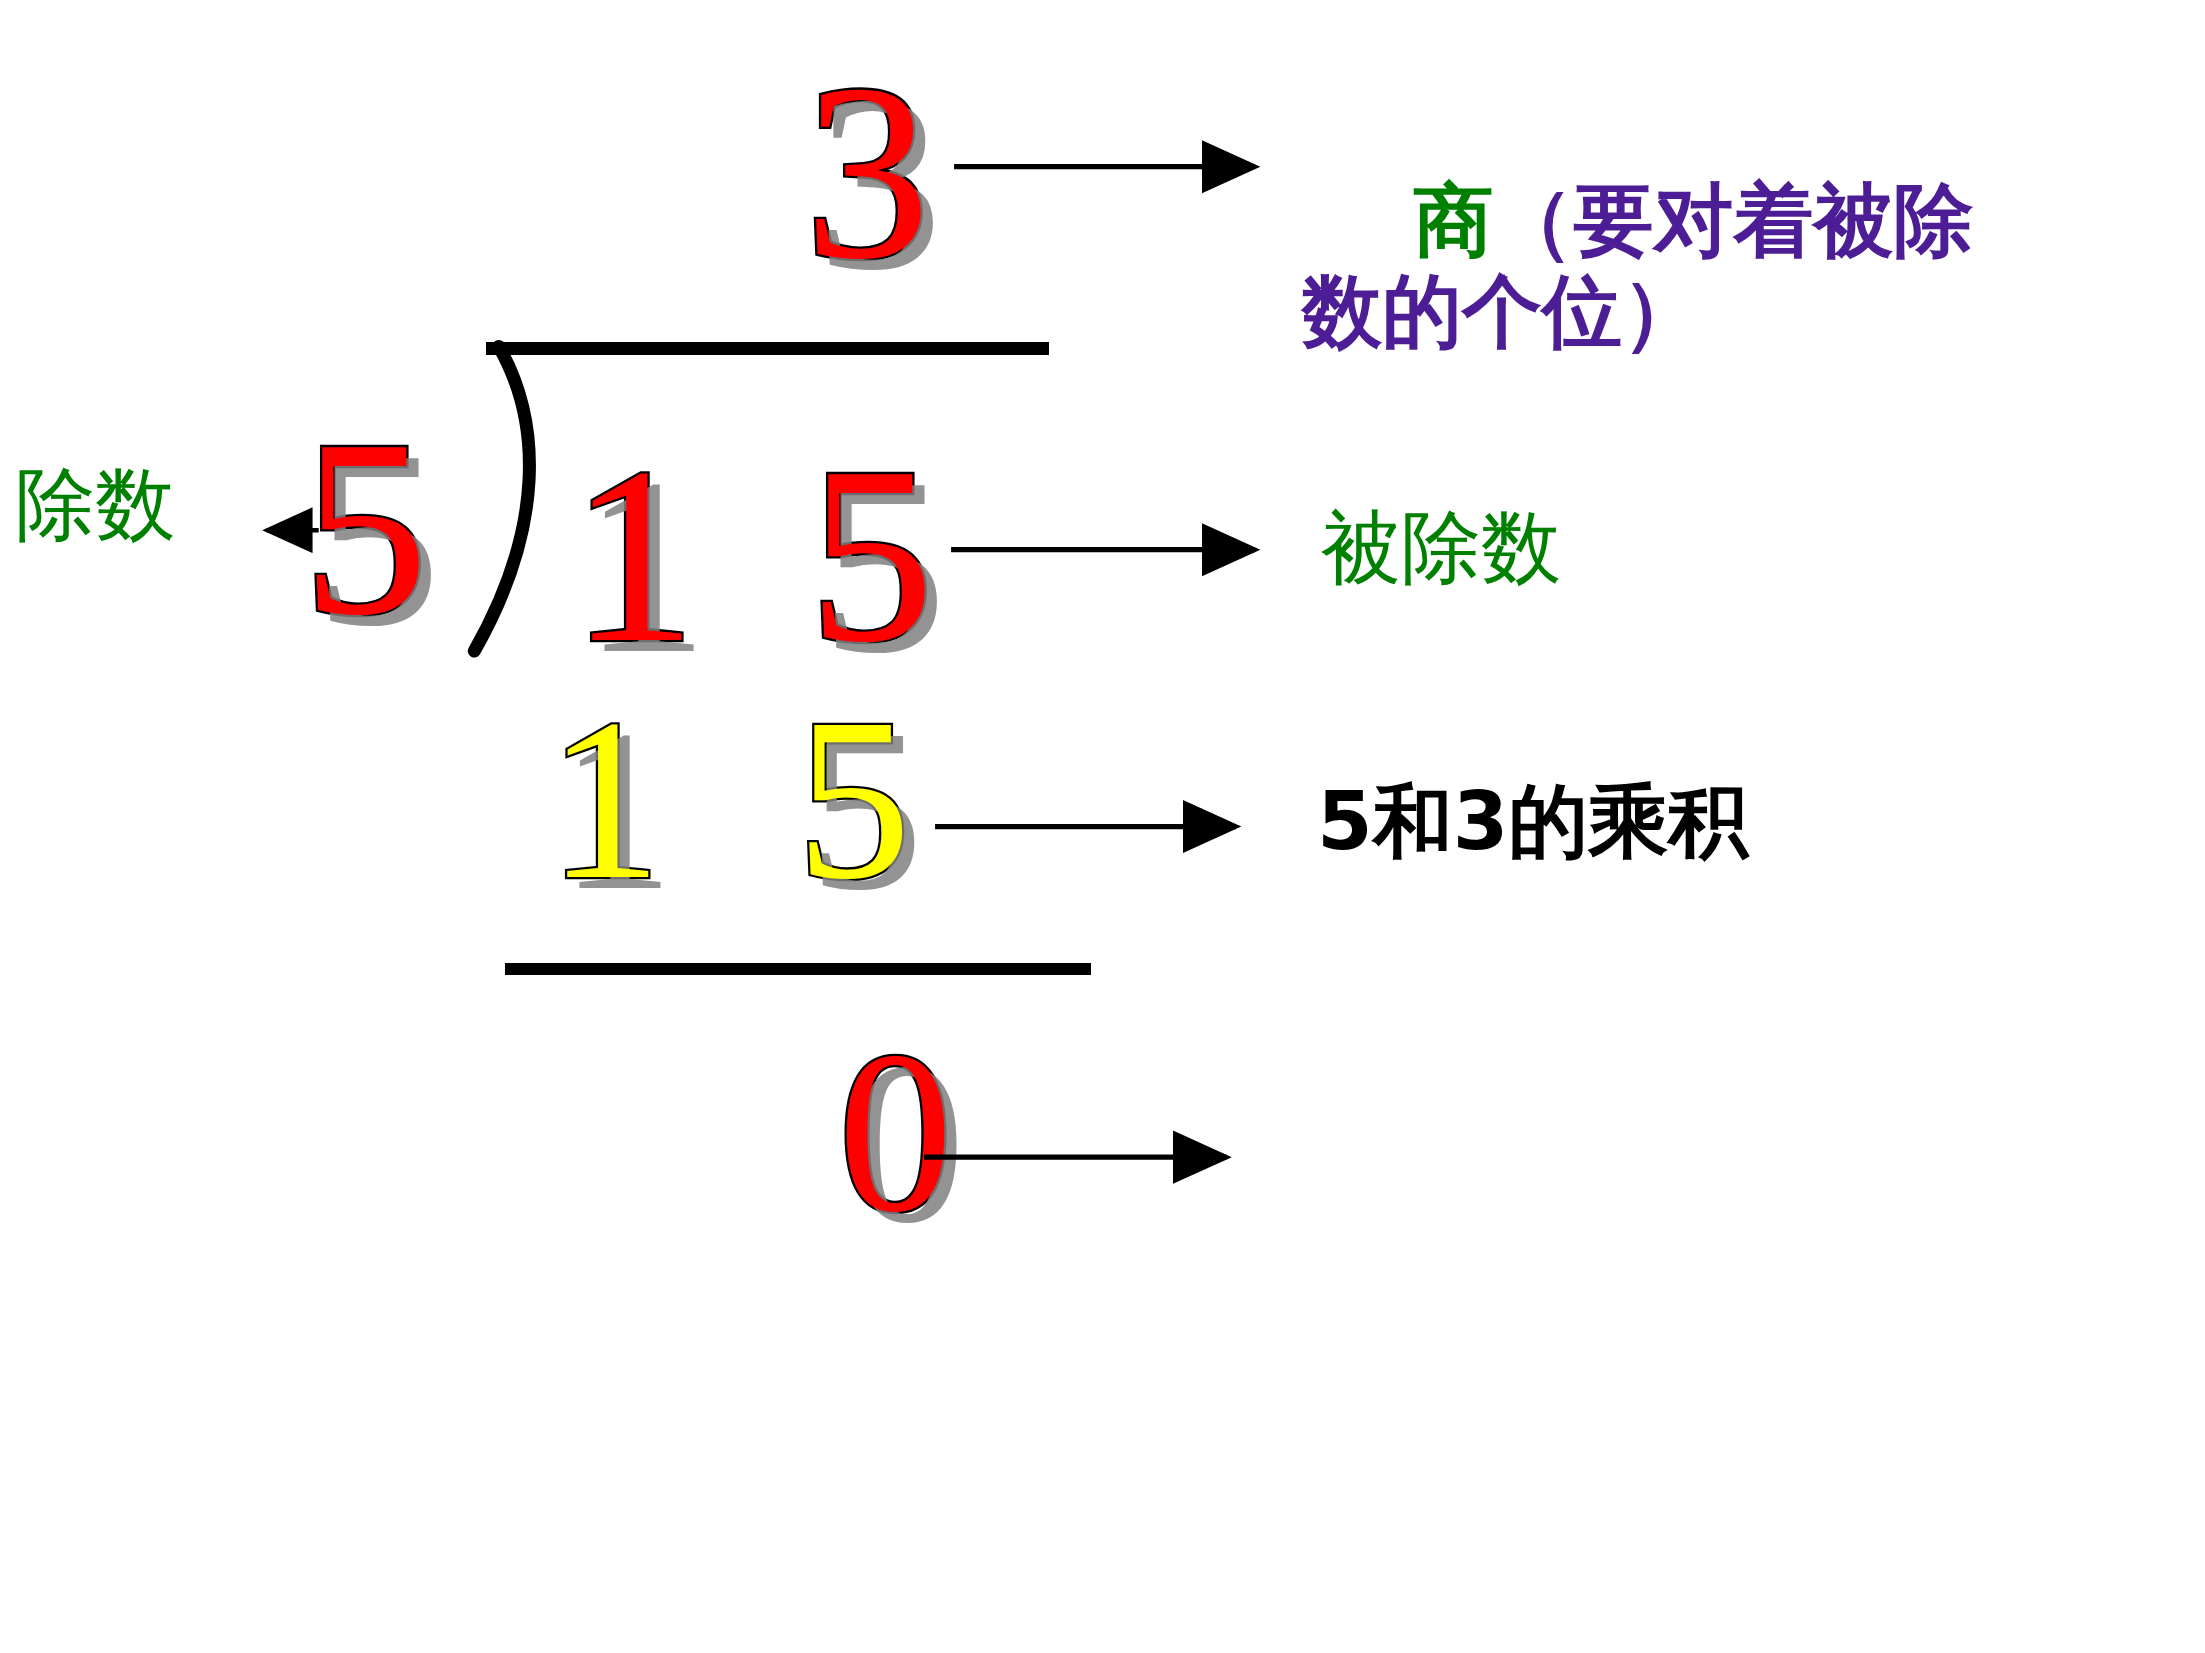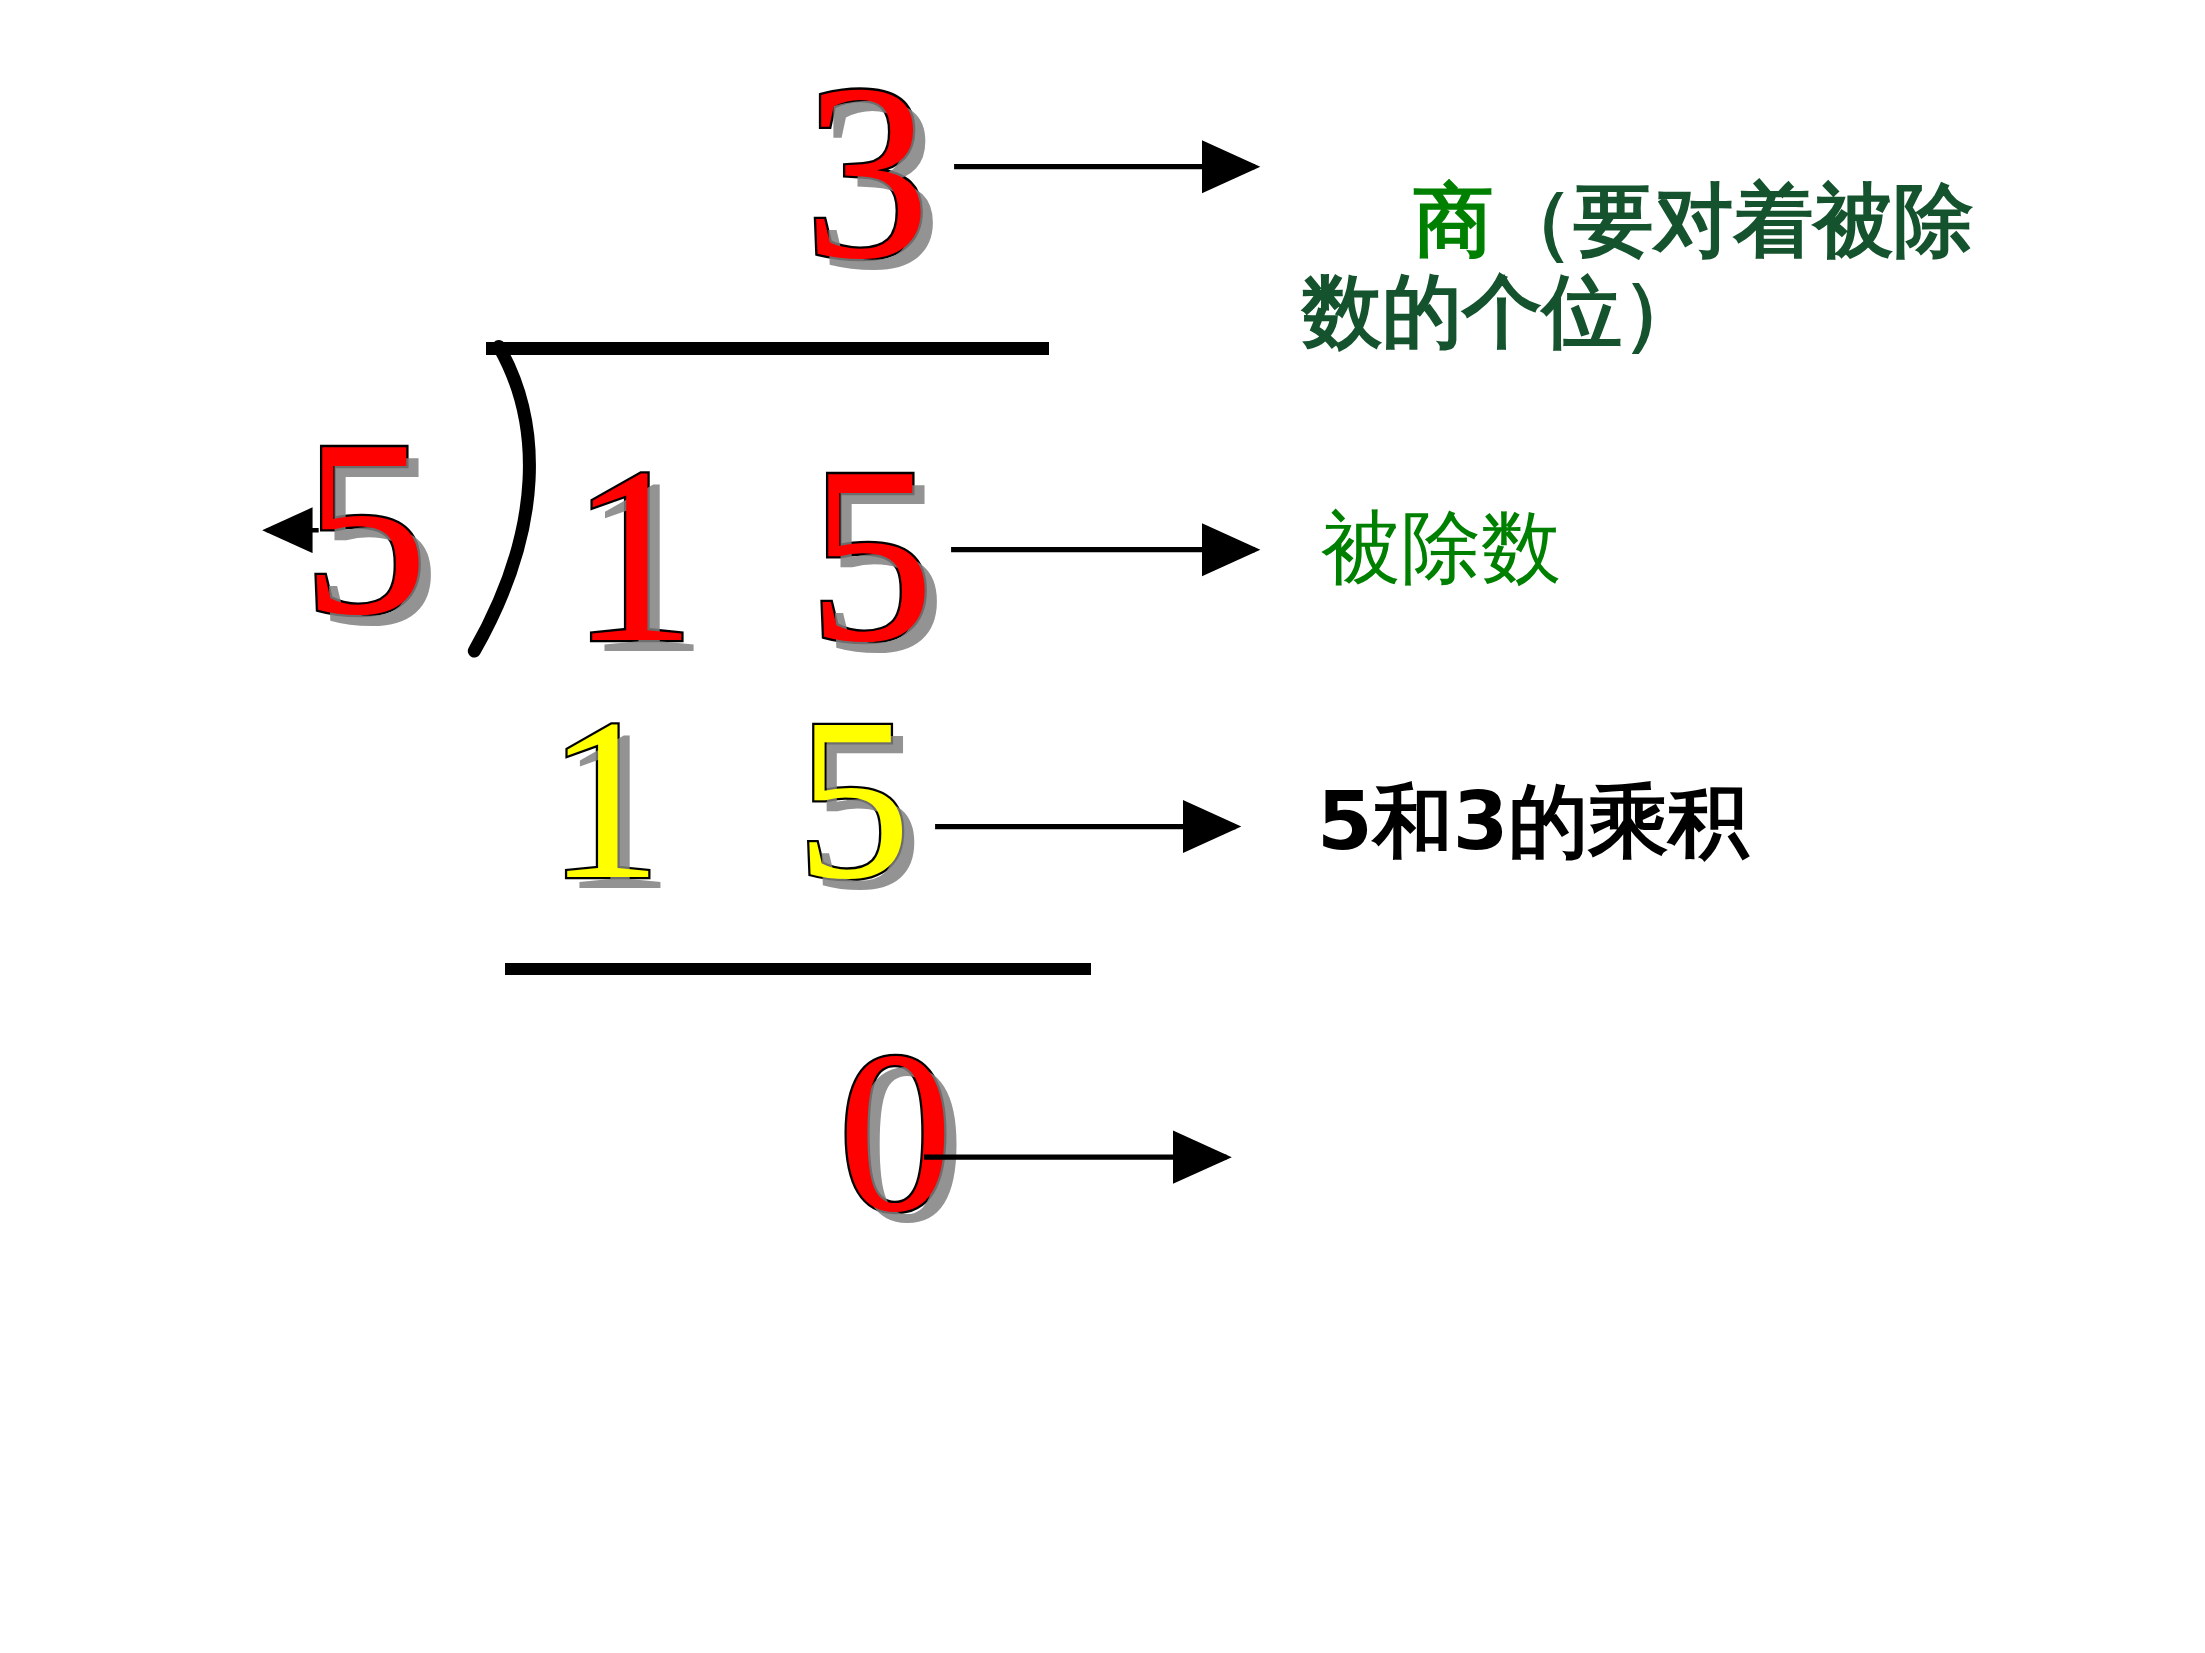--- a/index.html
+++ b/index.html
@@ -64,21 +64,21 @@
   .note {
     position: absolute;
     font-family: "DejaVu Sans", "Liberation Sans", sans-serif;
     line-height: 1.14;
     white-space: pre-wrap;
     user-select: none;
   }
   .note-green { color: #008000; }
   .note-black { color: #000000; font-weight: 700; }
   .g { color: #008000; }
-  .k { color: #14532d; }
+  .k { color: #4c1d95; }
 </style>
 </head>
 <body>
 
 <div id="stage">
 
   <div class="digit digit-red" style="left:804px; top:46px; font-size:253px;">3</div>
 
   <svg class="arrow-svg" style="left:949px; top:130px; width:337px; height:84px;" viewBox="0 0 440 110">
     <defs>
@@ -104,20 +104,21 @@
 
   <svg class="arrow-svg" style="left:253px; top:498px; width:84px; height:69px;" viewBox="0 0 110 90">
     <defs>
       <marker id="ahL1" markerWidth="12" markerHeight="12" refX="10" refY="5" orient="auto" markerUnits="strokeWidth">
         <path d="M0,0 L11,5 L0,10 z" fill="#000"></path>
       </marker>
     </defs>
     <line x1="86" y1="42" x2="18" y2="42" stroke="#000" stroke-width="6" marker-end="url(#ahL1)"></line>
   </svg>
 
+  <div class="note note-green" style="left:15.3px; top:459px; width:253px; font-size:80px;">除数</div>
 
   <div class="digit digit-red" style="left:570px; top:429px; font-size:253px;">1</div>
 
   <div class="digit digit-red" style="left:808px; top:429px; font-size:253px;">5</div>
 
   <svg class="arrow-svg" style="left:946px; top:513px; width:337px; height:84px;" viewBox="0 0 440 110">
     <defs>
       <marker id="ahR2" markerWidth="12" markerHeight="12" refX="10" refY="5" orient="auto" markerUnits="strokeWidth">
         <path d="M0,0 L11,5 L0,10 z" fill="#000"></path>
       </marker>

